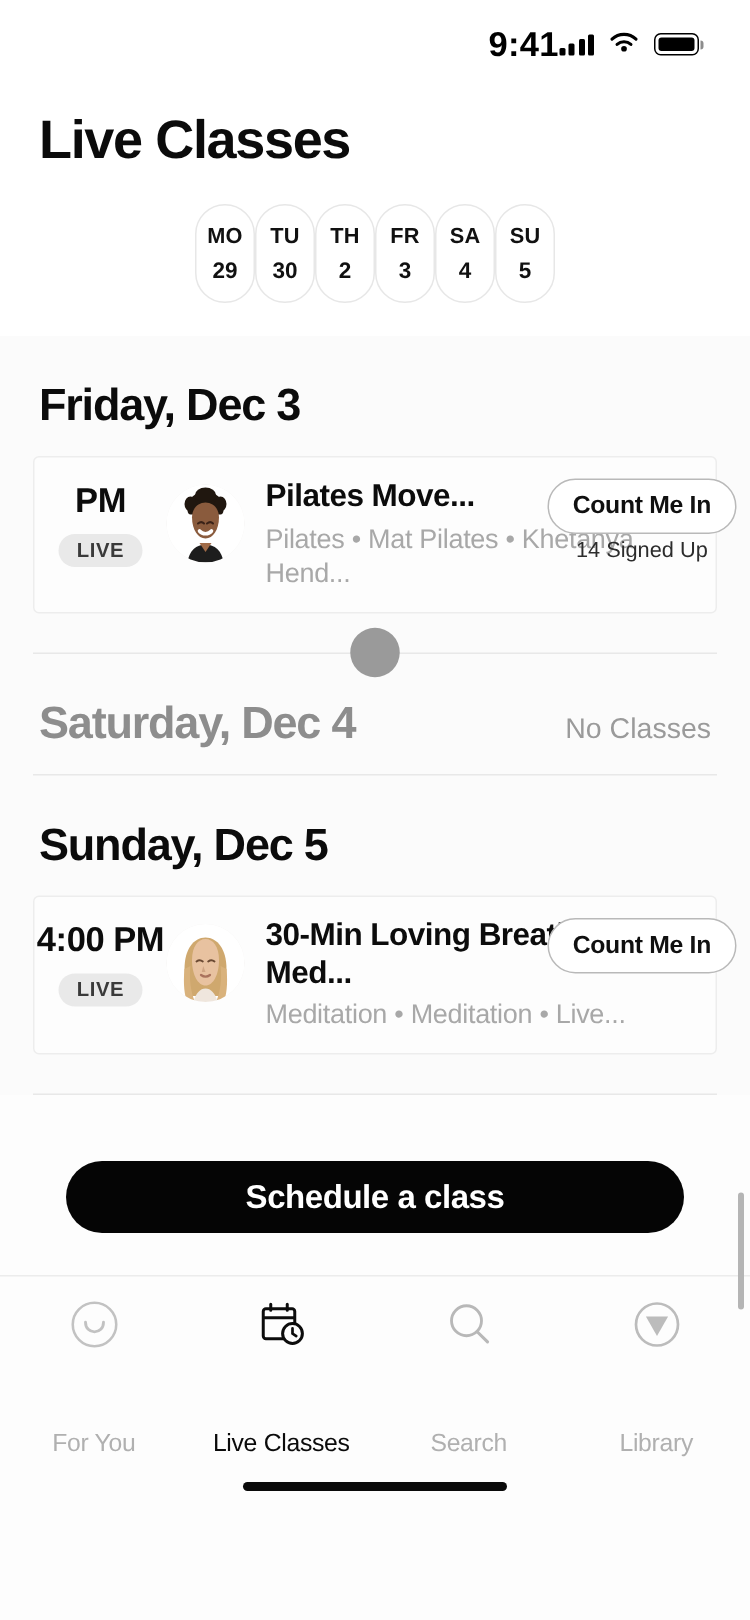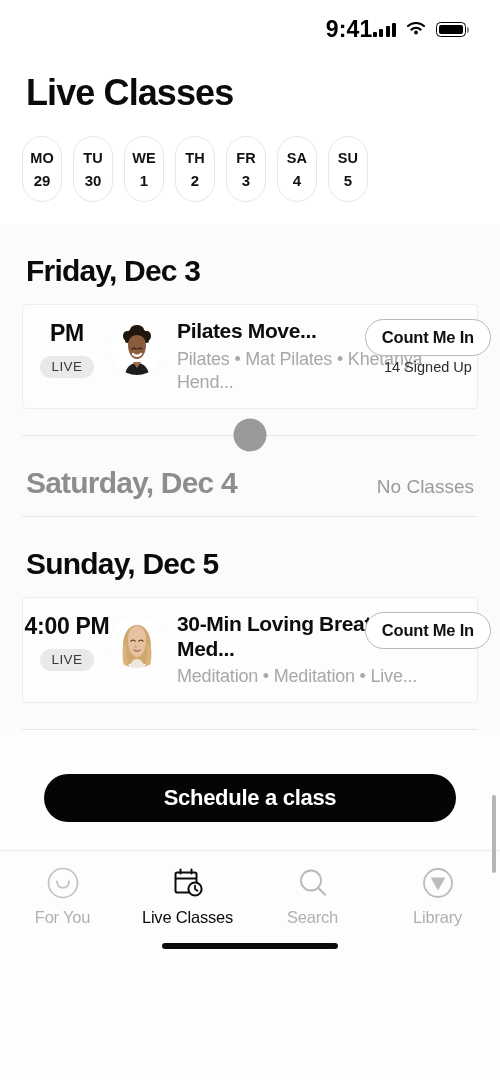--- a/index.html
+++ b/index.html
@@ -27,21 +27,21 @@
   .batt { width:30px; height:15px; border:1.8px solid #000; border-radius:4.5px; padding:2px; position:relative; }
   .batt::after{content:"";position:absolute;right:-4px;top:4.5px;width:2.5px;height:6px;background:#000;border-radius:0 2px 2px 0;opacity:.45;}
   .batt span{display:block;height:100%;background:#000;border-radius:2px;}
 
   
   .header { background:#ffffff; padding:14px 0 22px 0; }
   .page-title {
     font-size:36px; font-weight:700; color:#0b0b0b;
     letter-spacing:-.9px; padding:0 26px 22px 26px;
   }
-  .date-strip { display:flex; padding:0 22px; gap:11px; justify-content:flex-start; }
+  .date-strip { display:flex; padding:0 22px; gap:0; justify-content:center; }
   .date-pill {
     width:40px; height:66px; border:1.4px solid #e7e7e7; border-radius:22px;
     background:#fff; display:flex; flex-direction:column;
     align-items:center; justify-content:center; gap:6px; cursor:pointer;
   }
   .date-dow { font-size:14.5px; font-weight:700; color:#111; letter-spacing:.1px; }
   .date-num { font-size:15px; font-weight:600; color:#111; }
 
   
   .content { position:relative; background:#fbfbfb; }
@@ -59,21 +59,21 @@
   .class-card {
     background:#fdfdfd; border:1px solid #ededed; border-radius:4px;
     display:flex; align-items:flex-start; position:relative;
     padding:14px 10px 14px 0; min-height:84px;
   }
   .card-time { width:88px; flex:0 0 88px; text-align:center; padding-top:2px; }
   .time-text { font-size:23px; font-weight:700; color:#0c0c0c; line-height:1.12; letter-spacing:-.3px; }
   .live-badge {
     display:inline-block; margin-top:9px; background:#e9e9e9;
     border-radius:11px; padding:3.5px 12px;
-    font-size:13.5px; font-weight:400; color:#3a3a3a; letter-spacing:.4px;
+    font-size:13.5px; font-weight:700; color:#3a3a3a; letter-spacing:.4px;
   }
   .avatar {
     width:52px; height:52px; flex:0 0 52px; border-radius:50%;
     overflow:hidden; margin-top:4px; background:#f3f1ef;
   }
   .avatar svg { display:block; width:100%; height:100%; }
   .card-body { flex:1 1 auto; padding-left:14px; min-width:0; padding-right:4px; }
   .class-name {
     font-size:21px; font-weight:700; color:#0c0c0c;
     line-height:1.18; letter-spacing:-.35px;
@@ -114,21 +114,21 @@
     border:none; cursor:pointer; font-family:inherit;
   }
 
   
   .tabbar {
     border-top:1px solid #ececec; background:#fdfdfd;
     display:flex; padding:14px 0 0 0;
   }
   .tab { flex:1; display:flex; flex-direction:column; align-items:center; gap:7px; cursor:pointer; }
   .tab-icon { width:36px; height:36px; display:flex; align-items:center; justify-content:center; }
-  .tab-label { font-size:16.5px; color:#b0b0b0; letter-spacing:-.2px; }
+  .tab-label { font-size:16.5px; color:#b0b0b0; letter-spacing:-.2px;margin-top:45px; }
   .tab.active .tab-label { color:#0b0b0b; }
   .home-ind {
     width:176px; height:6px; background:#0a0a0a; border-radius:3px;
     margin:16px auto 0 auto;
   }
 </style>
 </head>
 <body>
 
 <div id="screen">
@@ -156,24 +156,20 @@
   <div class="header">
     <div class="page-title">Live Classes</div>
     <div class="date-strip">
       <div class="date-pill">
         <span class="date-dow">MO</span>
         <span class="date-num">29</span>
       </div>
       <div class="date-pill">
         <span class="date-dow">TU</span>
         <span class="date-num">30</span>
-      </div>
-      <div class="date-pill">
-        <span class="date-dow">WE</span>
-        <span class="date-num">1</span>
       </div>
       <div class="date-pill">
         <span class="date-dow">TH</span>
         <span class="date-num">2</span>
       </div>
       <div class="date-pill">
         <span class="date-dow">FR</span>
         <span class="date-num">3</span>
       </div>
       <div class="date-pill">

